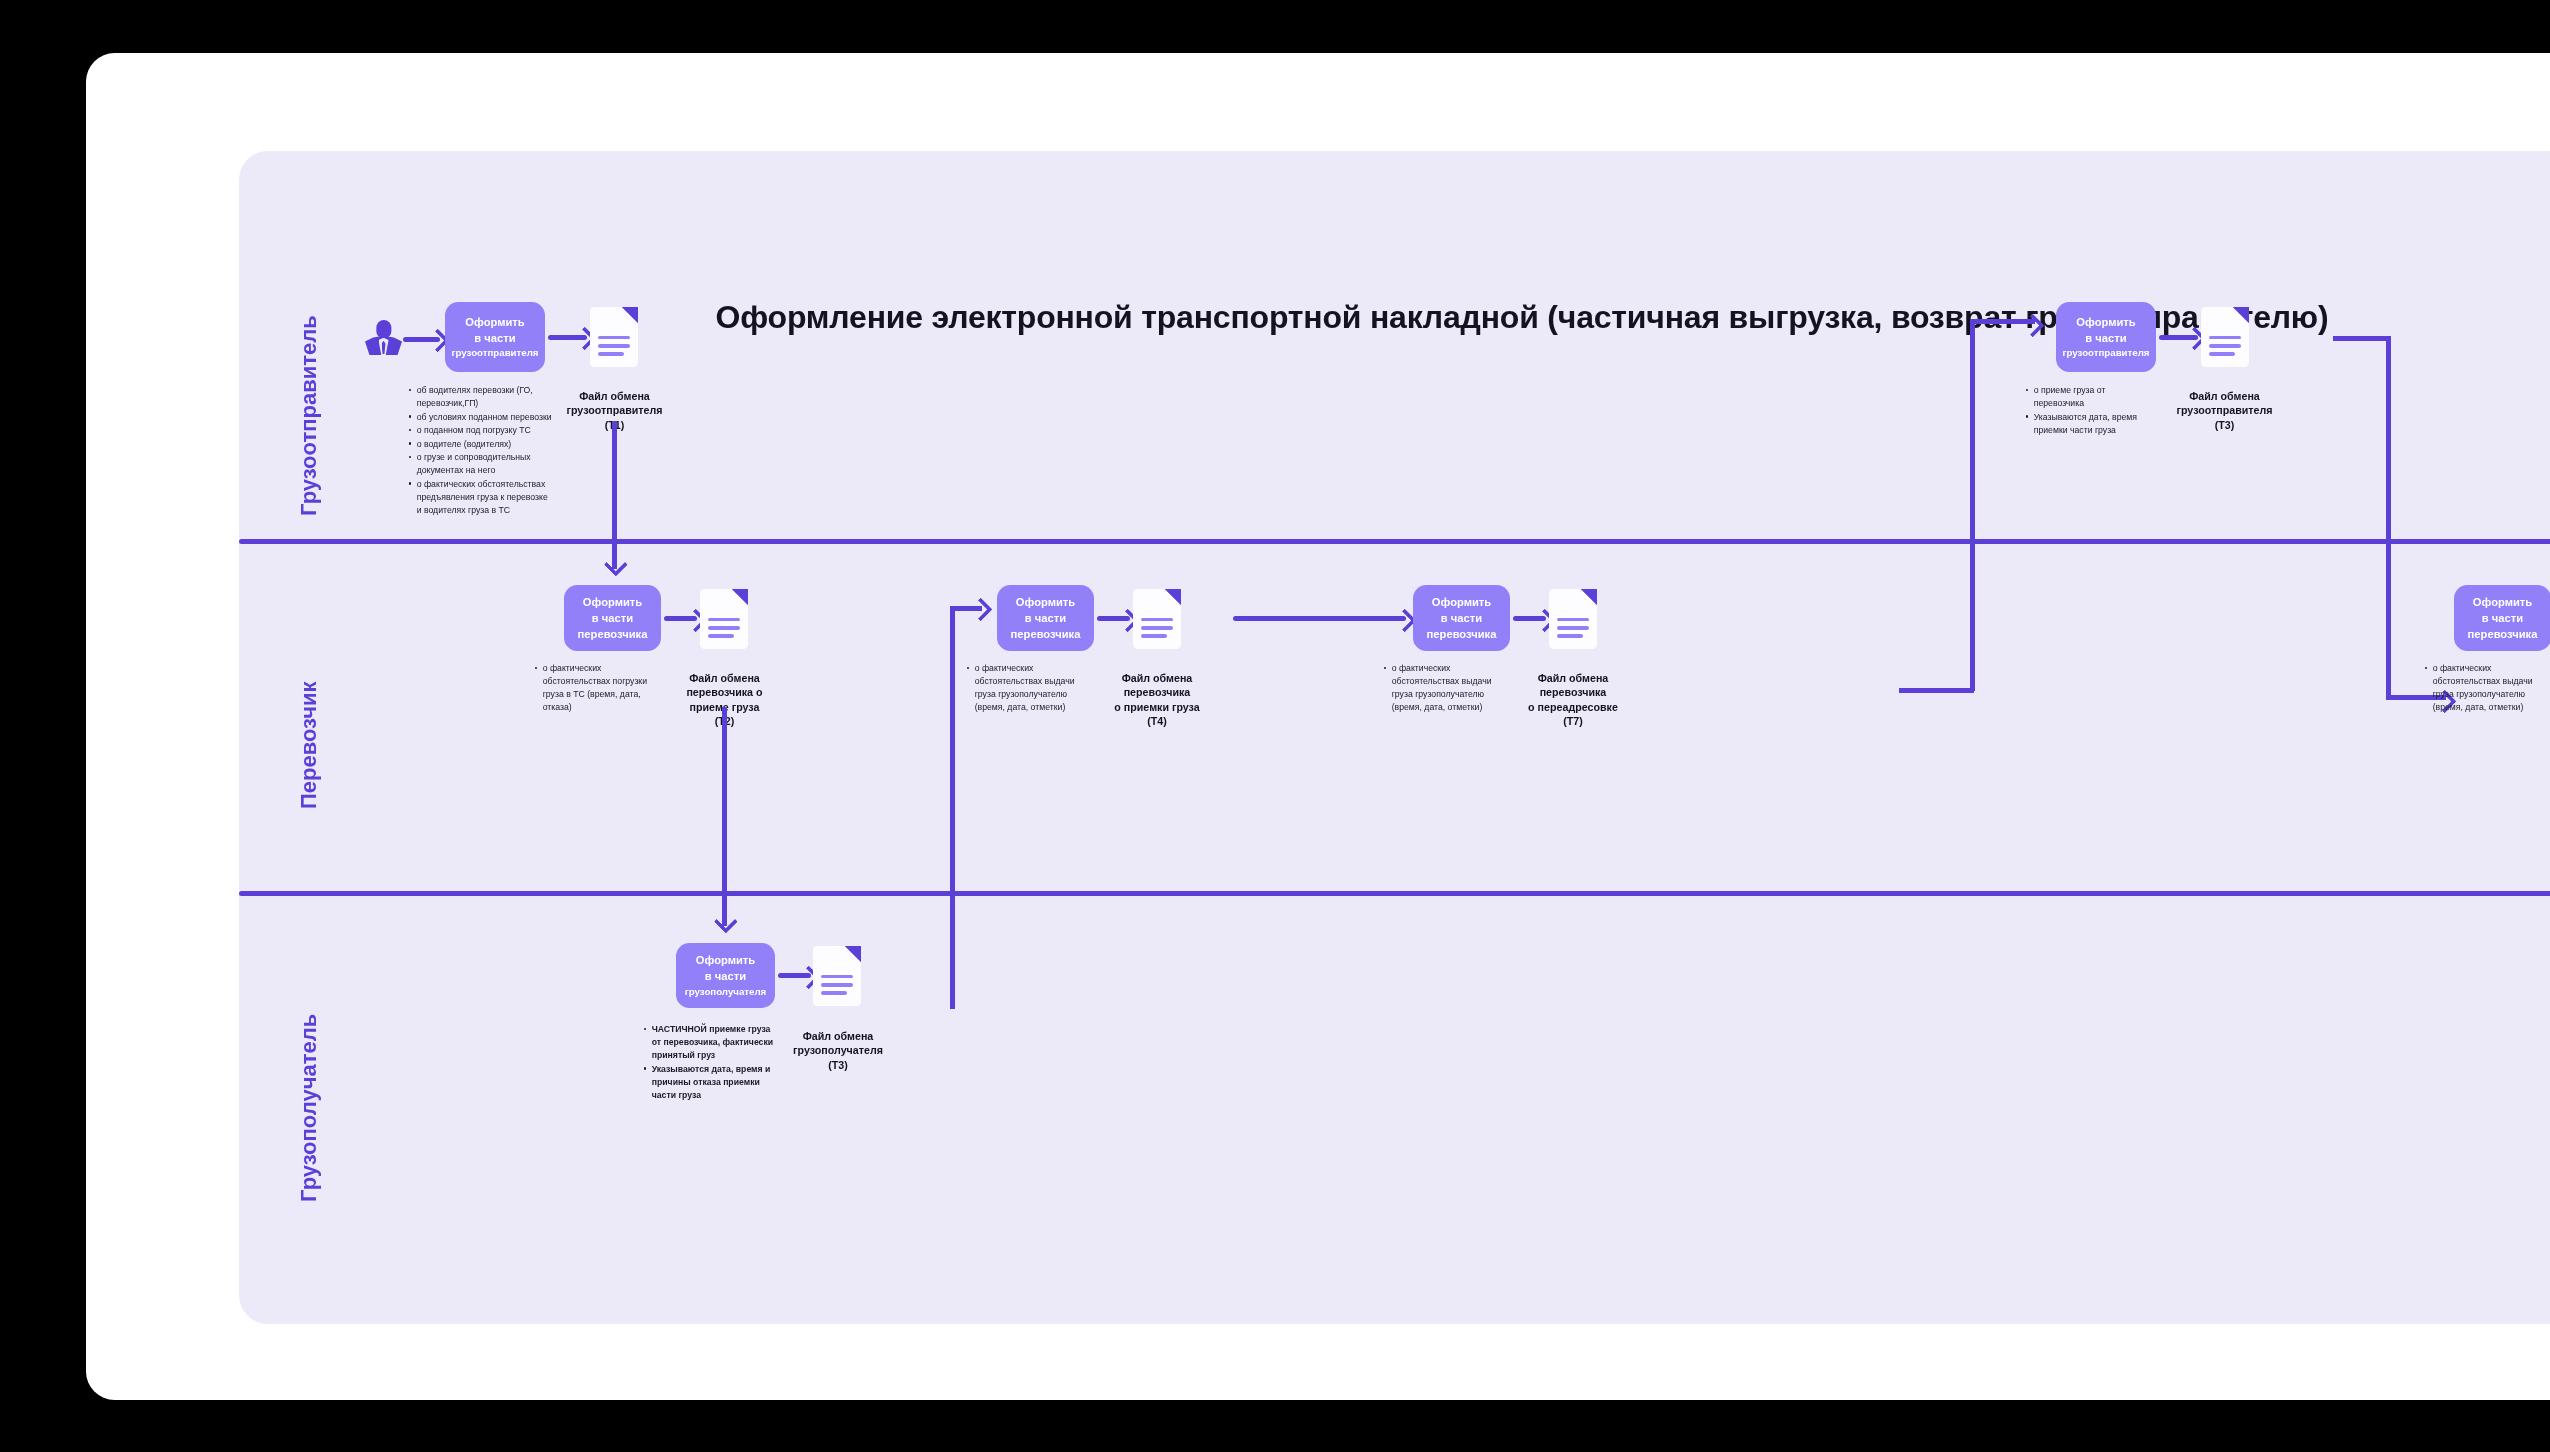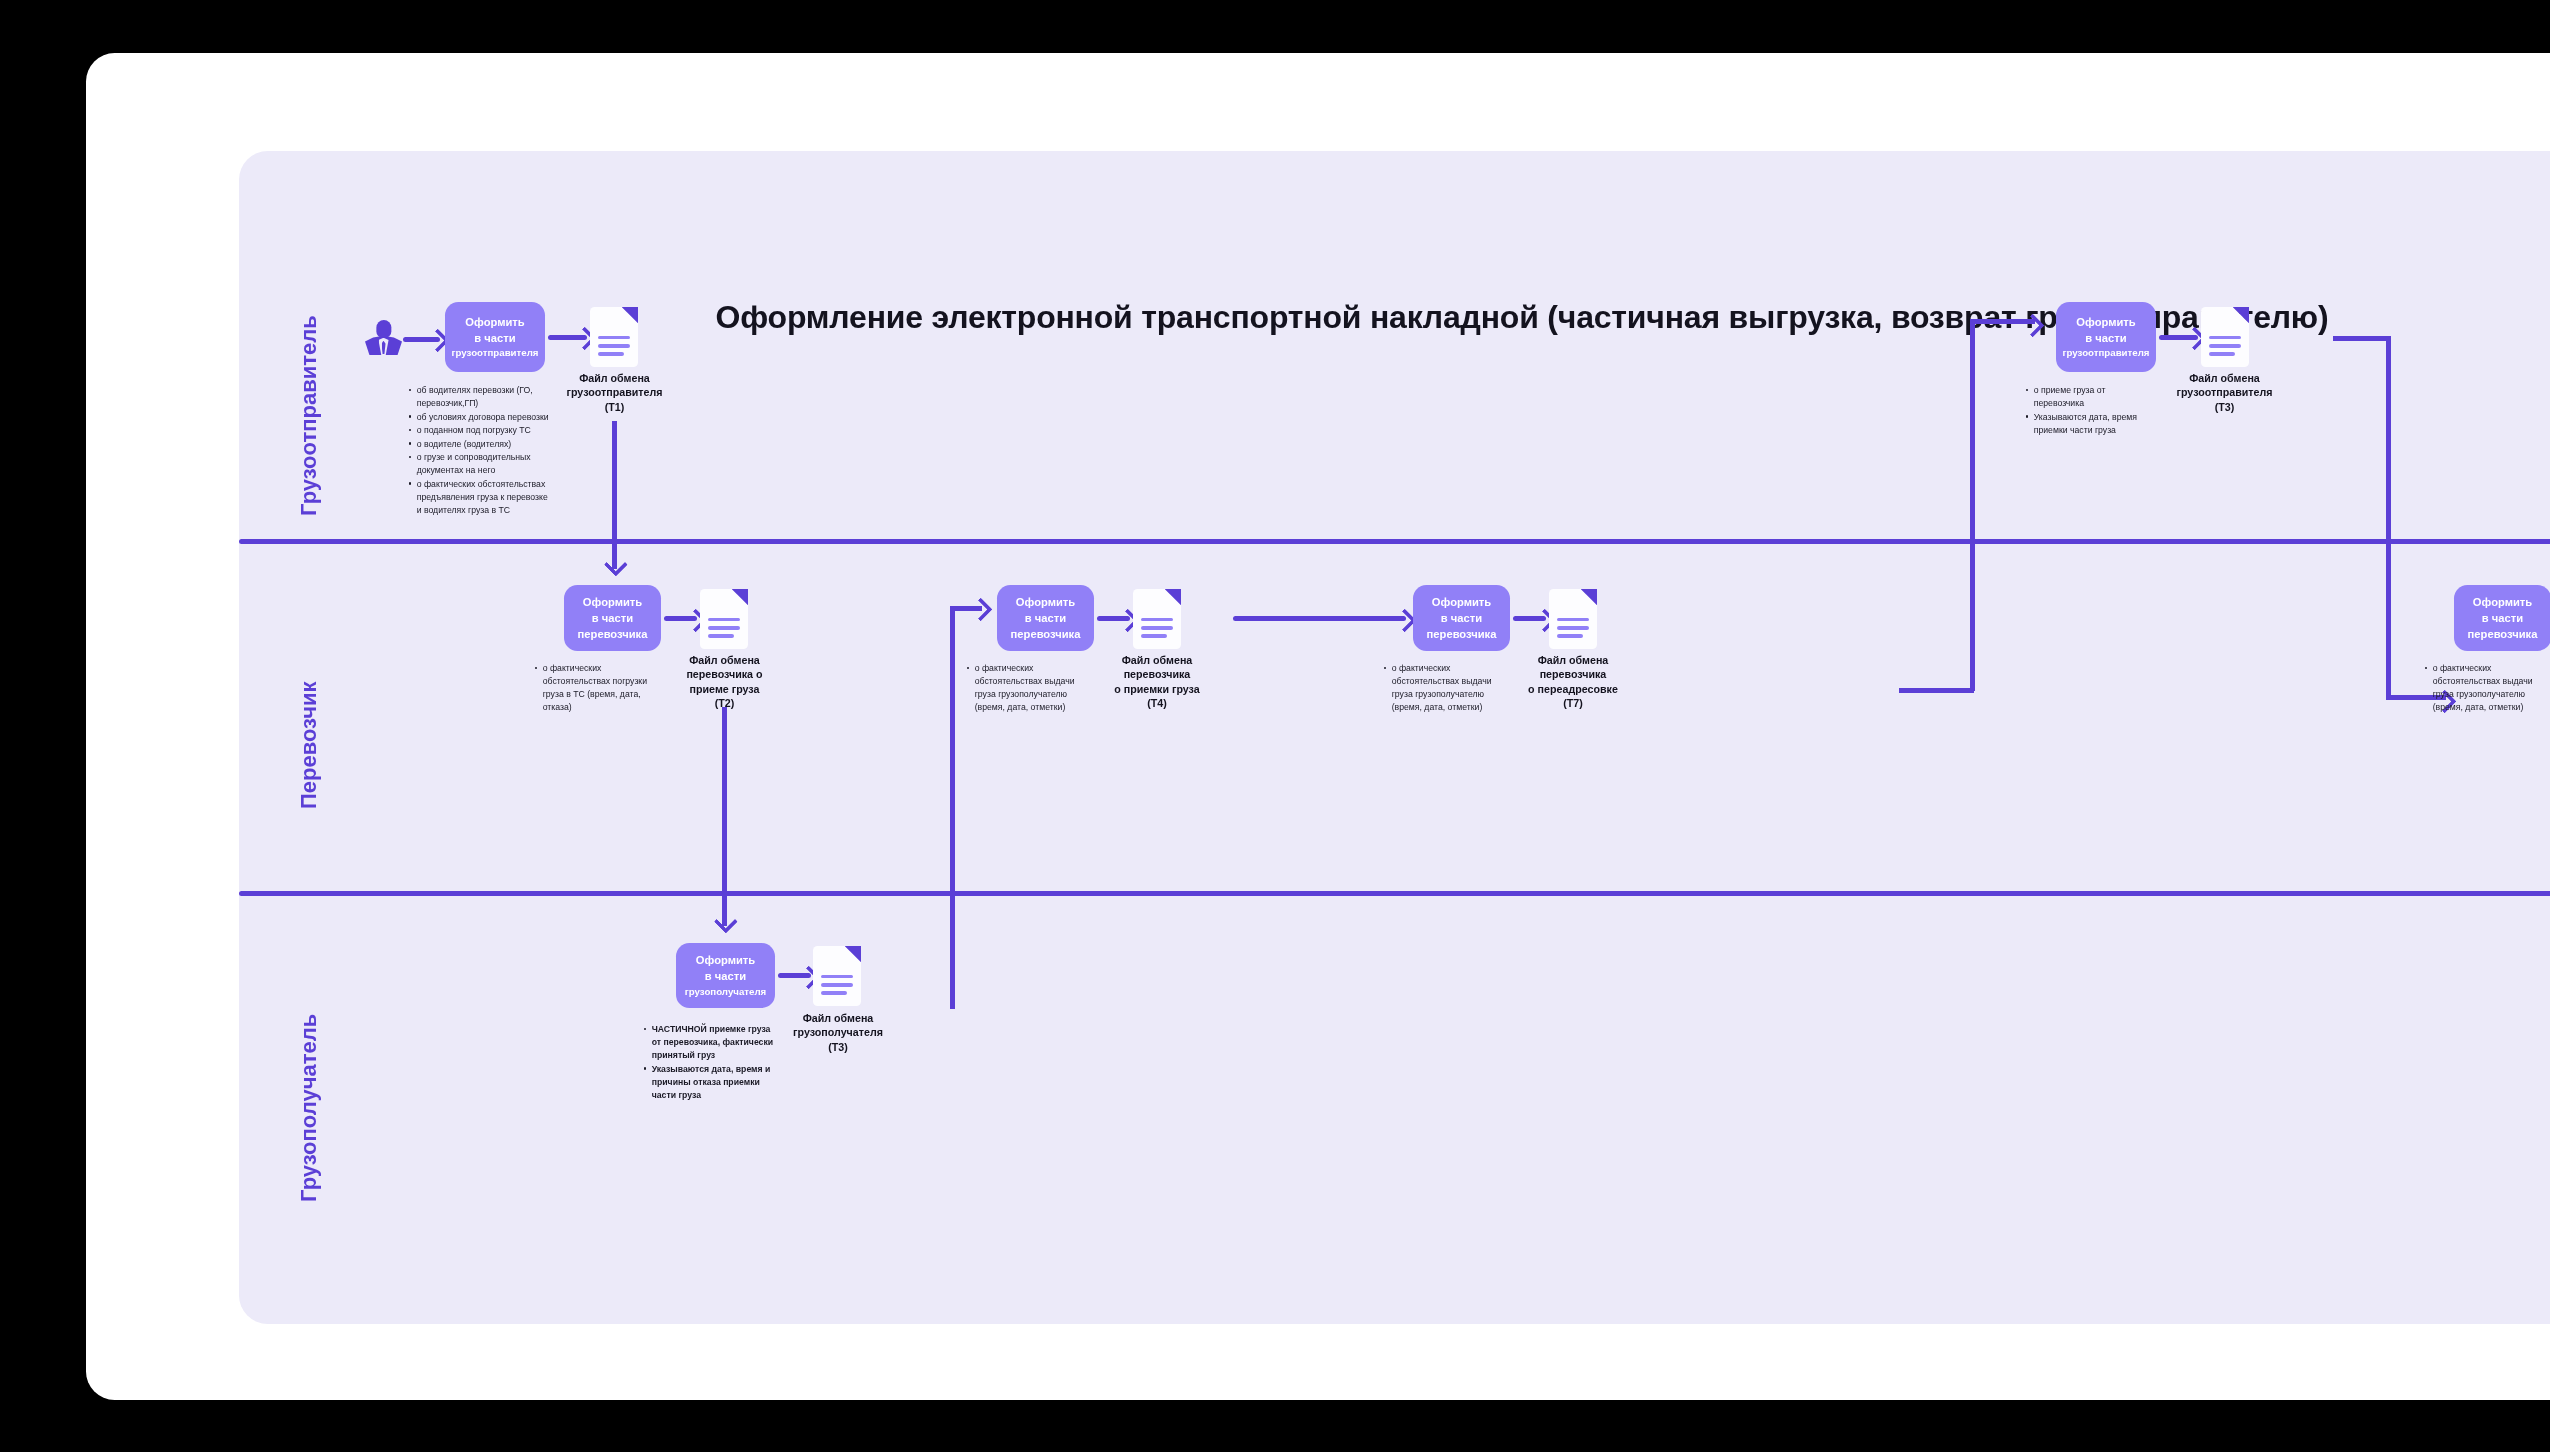--- a/index.html
+++ b/index.html
@@ -47,21 +47,21 @@
     clip-path:polygon(0 0, 100% 100%, 100% 0);
   }
   .doc .ln{position:absolute;left:8.2px;height:3.6px;border-radius:2px;background:#9180f7;}
   .doc .ln:nth-of-type(1){top:20.4px;width:32px;}
   .doc .ln:nth-of-type(2){top:28.6px;width:32px;}
   .doc .ln:nth-of-type(3){top:37px;width:32px;}
   .doc .ln:nth-of-type(4){top:45px;width:25.5px;}
   
   .doc-cap{
     position:absolute;text-align:center;font-size:10.7px;font-weight:700;
-    color:#14131f;line-height:1.35;
+    color:#14131f;line-height:1.35;margin-top:18px;
   }
   
   .blist{
     position:absolute;font-size:8.7px;color:#1b1a26;line-height:1.5;
     padding:0;margin:0;list-style:none;
   }
   .blist li{position:relative;padding-left:9.7px;margin-bottom:0.5px;}
   .blist li:before{
     content:"";position:absolute;left:1.5px;top:4.6px;width:2.6px;height:2.6px;
     border-radius:50%;background:#1b1a26;
@@ -141,21 +141,21 @@
       <div class="fold"></div>
     </div>
     <div class="doc-cap" style="left:306px;top:220px;width:139px;">
       <div>Файл обмена</div>
       <div>грузоотправителя</div>
       <div>(Т1)</div>
     </div>
 
     <ul class="blist" style="left:168px;top:233px;width:148px;">
       <li>об водителях перевозки (ГО, перевозчик,ГП)</li>
-      <li>об условиях договора перевозки</li>
+      <li>об условиях поданном перевозки</li>
       <li>о поданном под погрузку ТС</li>
       <li>о водителе (водителях)</li>
       <li>о грузе и сопроводительных документах на него</li>
       <li>о фактических обстоятельствах предъявления груза к перевозке и водителях груза в ТС</li>
     </ul>
 
     <div class="conn" style="left:373px;top:270px;width:4.6px;height:148px;"></div>
     <div class="arrow-head ah-down" style="left:368px;top:405px;"></div>
 
     <div class="pbox" style="left:1817px;top:151px;width:100px;height:70px;">

